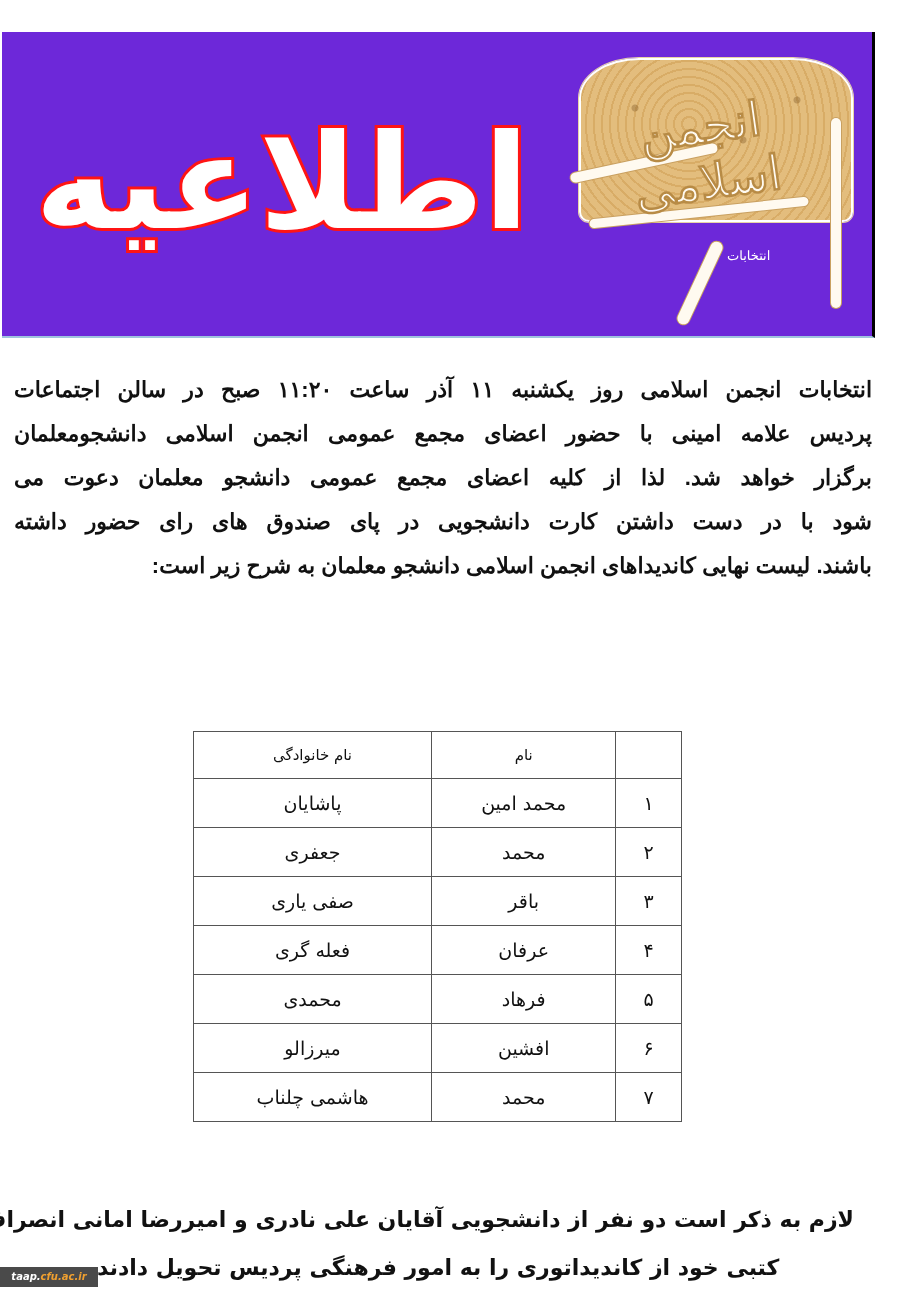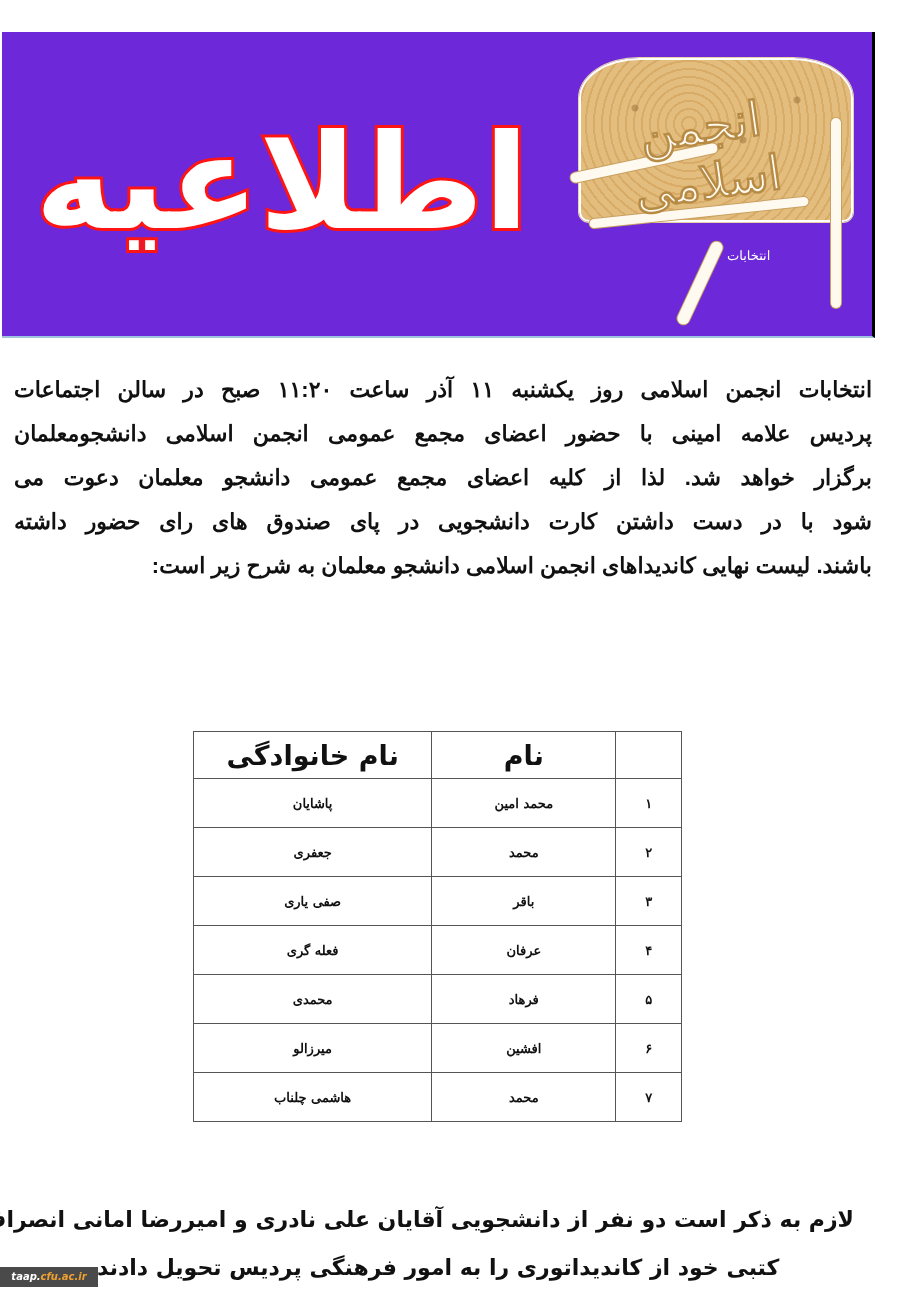--- a/index.html
+++ b/index.html
@@ -62,23 +62,23 @@
   }
   .body-text .line { display:block; text-align:justify; text-align-last:justify; white-space:nowrap; }
   .body-text .line.last { text-align-last:right; }
   table.candidates {
     position:absolute; left:193px; top:731px; width:489px;
     border-collapse:collapse; direction:rtl;
     font-family:"DejaVu Serif", serif;
   }
   table.candidates th, table.candidates td {
     border:1.5px solid #555; text-align:center; height:48px; padding:0;
-    font-size:13px; color:#111; font-weight:bold;
+    font-size:19px; color:#111; font-weight:normal;
   }
-  table.candidates th { font-family:"DejaVu Sans", sans-serif; font-weight:bold; font-size:27px; height:46px; }
+  table.candidates th { font-family:"DejaVu Sans", sans-serif; font-weight:normal; font-size:15px; height:46px; }
   table.candidates .col-num { width:65px; }
   table.candidates .col-first { width:184px; }
   table.candidates .col-last { width:238px; }
   .footer-text {
     position:absolute; left:14px; top:1196px; width:840px;
     direction:rtl; font-family:"DejaVu Sans", sans-serif; font-weight:bold;
     font-size:22px; line-height:48px; color:#111;
   }
   .footer-text .line { display:block; text-align:center; white-space:nowrap; }
   .watermark {

